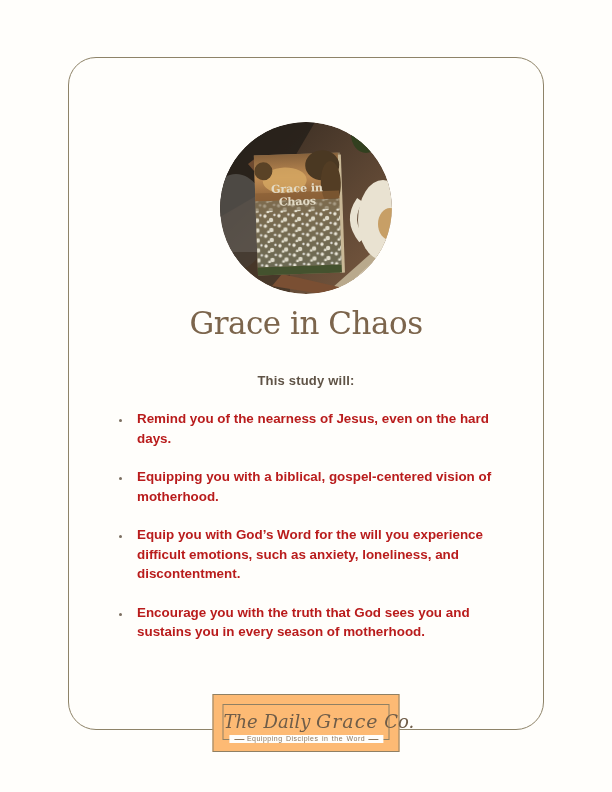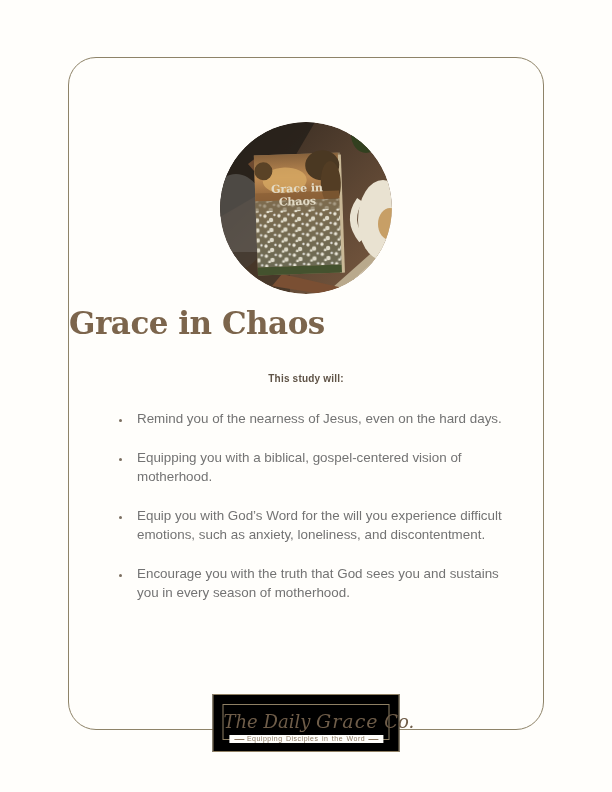--- a/index.html
+++ b/index.html
@@ -22,56 +22,58 @@
     left: 50%; top: 64px;
     width: 172px; height: 172px;
     margin-left: -86px;
     border-radius: 50%;
     overflow: hidden;
   }
   .photo svg { display: block; }
   .title {
     position: absolute;
     left: 0; right: 0; top: 247px;
+    text-align: center;
     font-family: "DejaVu Serif", serif;
-    font-weight: 700;
+    font-weight: 400;
     font-size: 31px;
     letter-spacing: -0.5px;
     color: #7c654c;
   }
   .subtitle {
     position: absolute;
     left: 0; right: 0; top: 315px;
     text-align: center;
-    font-size: 10px;
+    font-size: 13px;
     font-weight: bold;
     letter-spacing: 0.2px;
     color: #5f5346;
   }
   .bullets {
     position: absolute;
     left: 42px; top: 351px;
     width: 412px;
     list-style: disc outside;
     padding-left: 21px;
   }
   .bullets li {
     font-size: 13.4px;
     line-height: 19.5px;
-    color: #737373;
+    color: #b91c1c;
     margin-bottom: 19px;
     padding-left: 5px;
+    font-weight: bold;
   }
   .bullets li::marker { color: #7b6e60; font-size: 11px; }
   .logo {
     position: absolute;
     left: 50%; top: 636px;
     width: 187px; height: 58px;
     transform: translateX(-50%);
-    background: #000000;
+    background: #fdba74;
     border: 1px solid #8f8064;
     z-index: 2;
   }
   .logo-inner {
     position: absolute;
     left: 9px; right: 9px; top: 9px; bottom: 11px;
     border: 1px solid #8f8064;
   }
   .brand {
     position: absolute;

